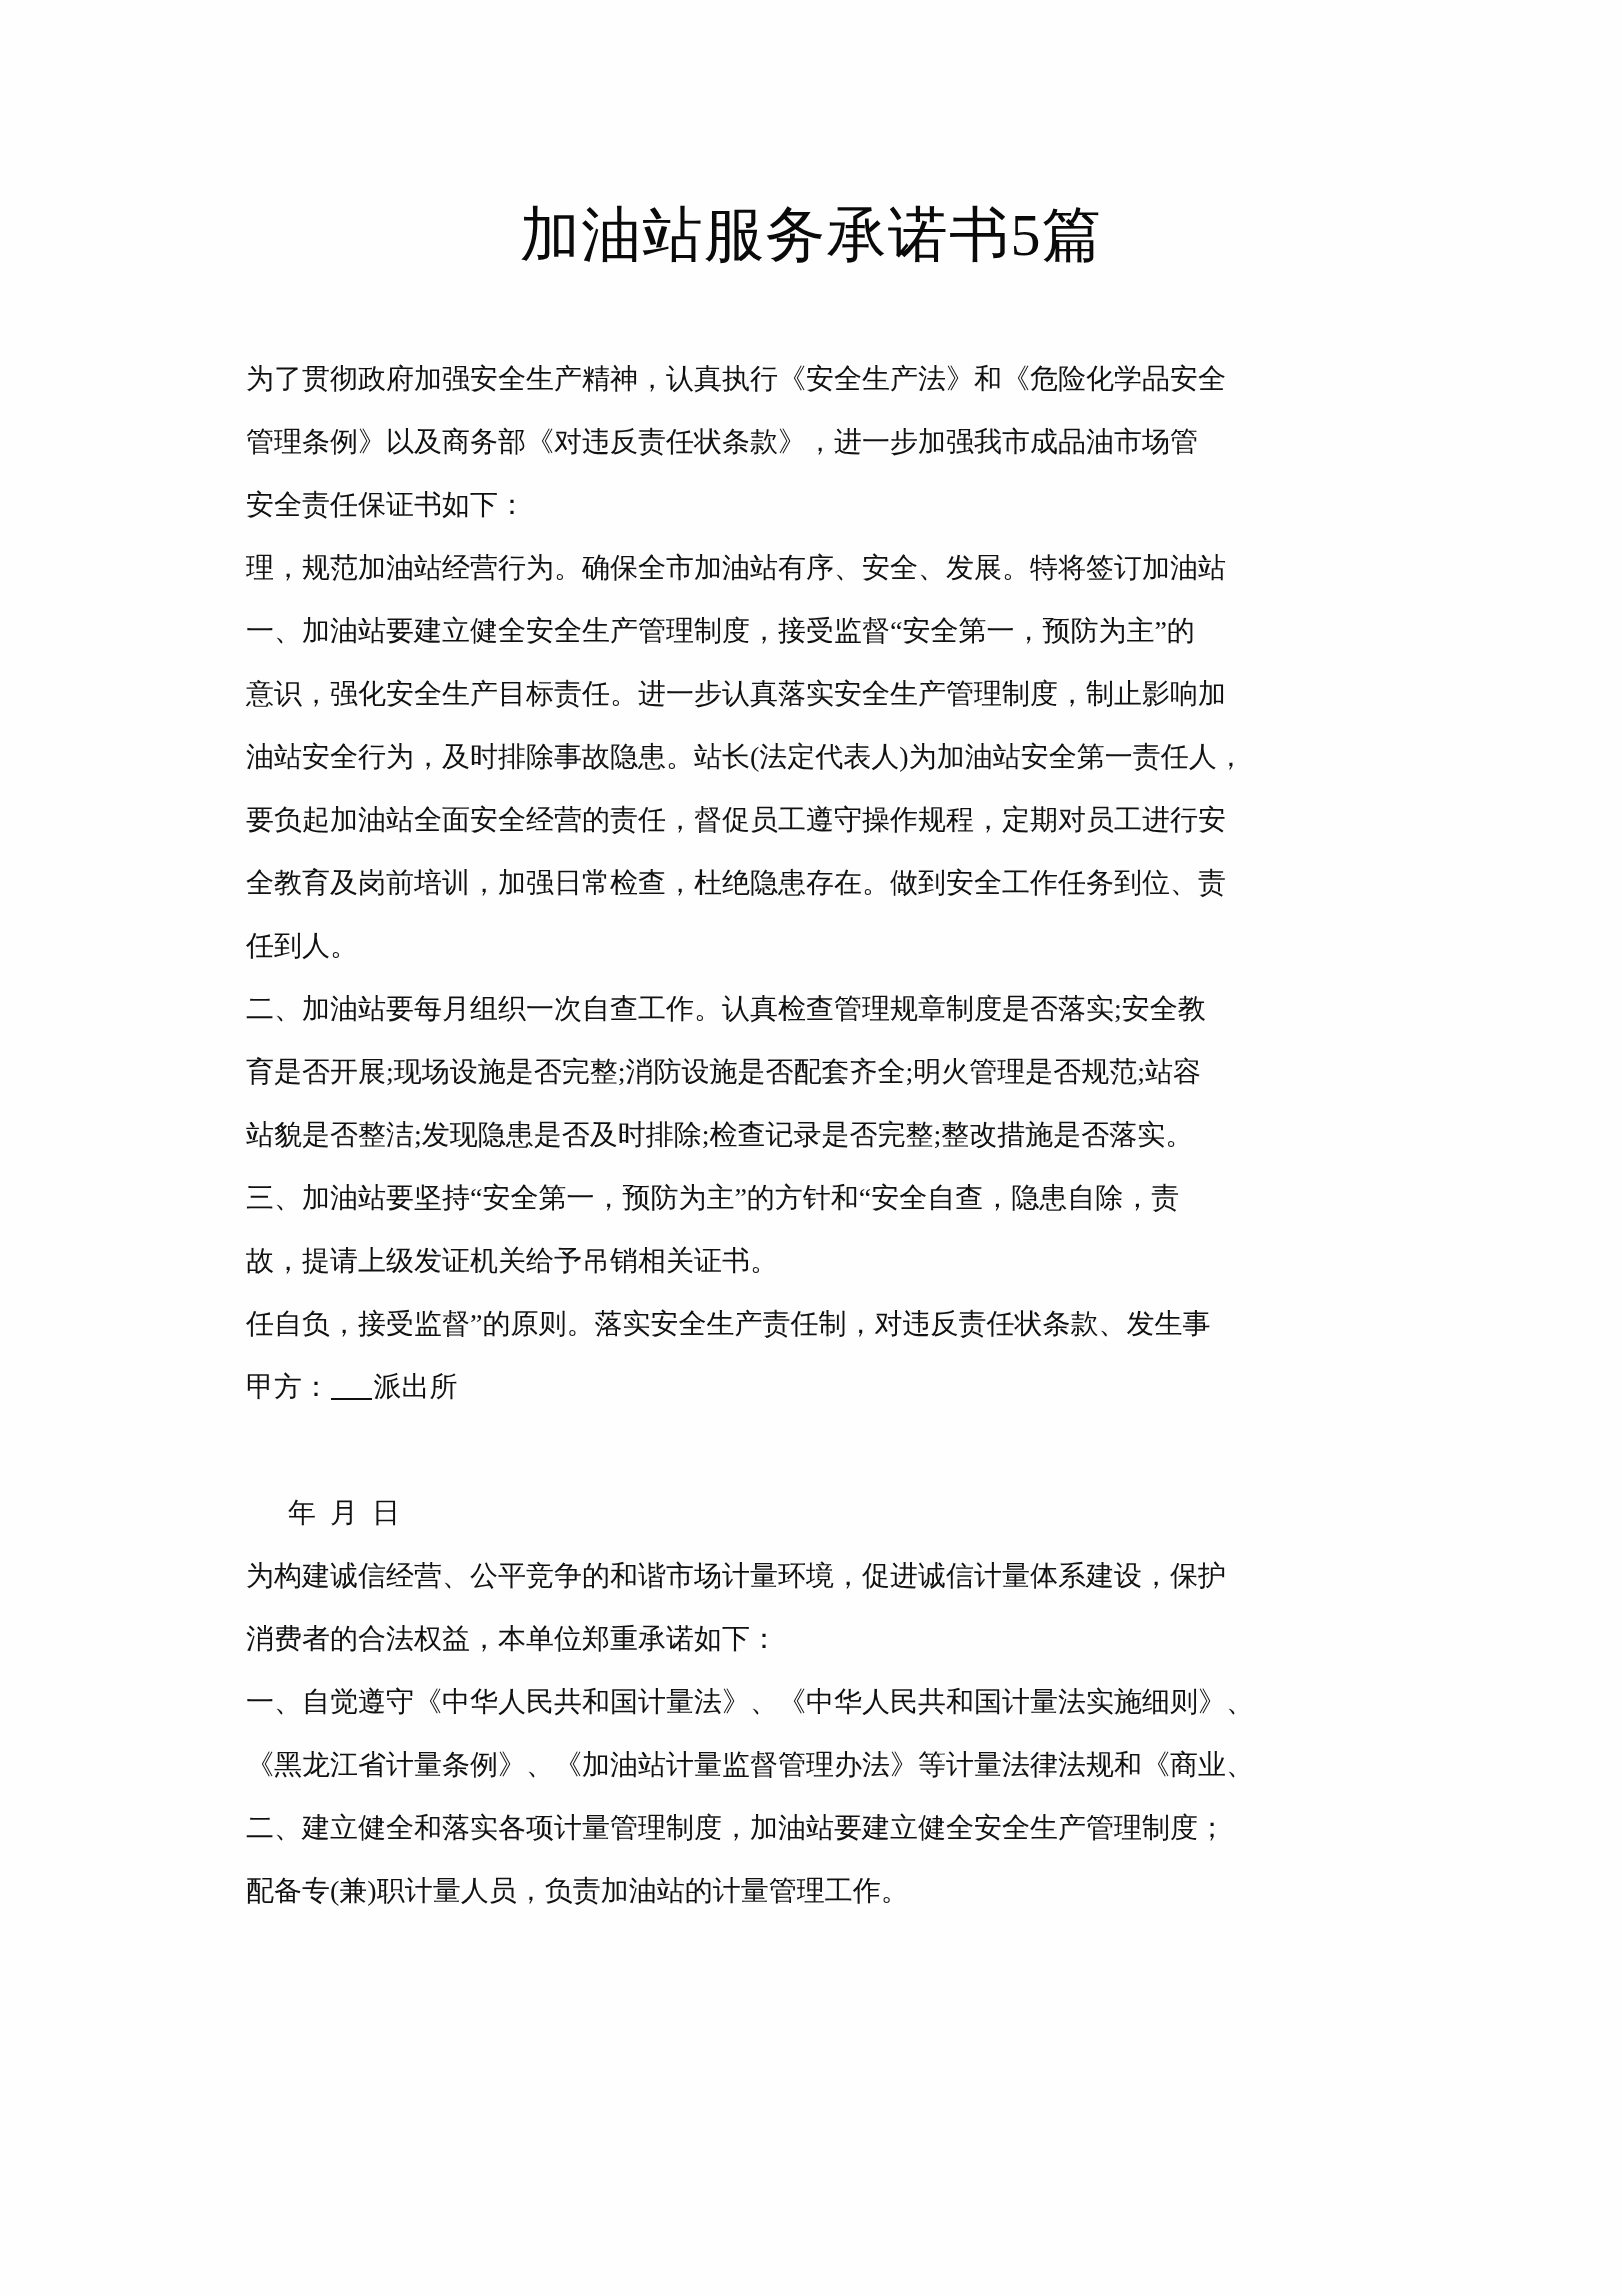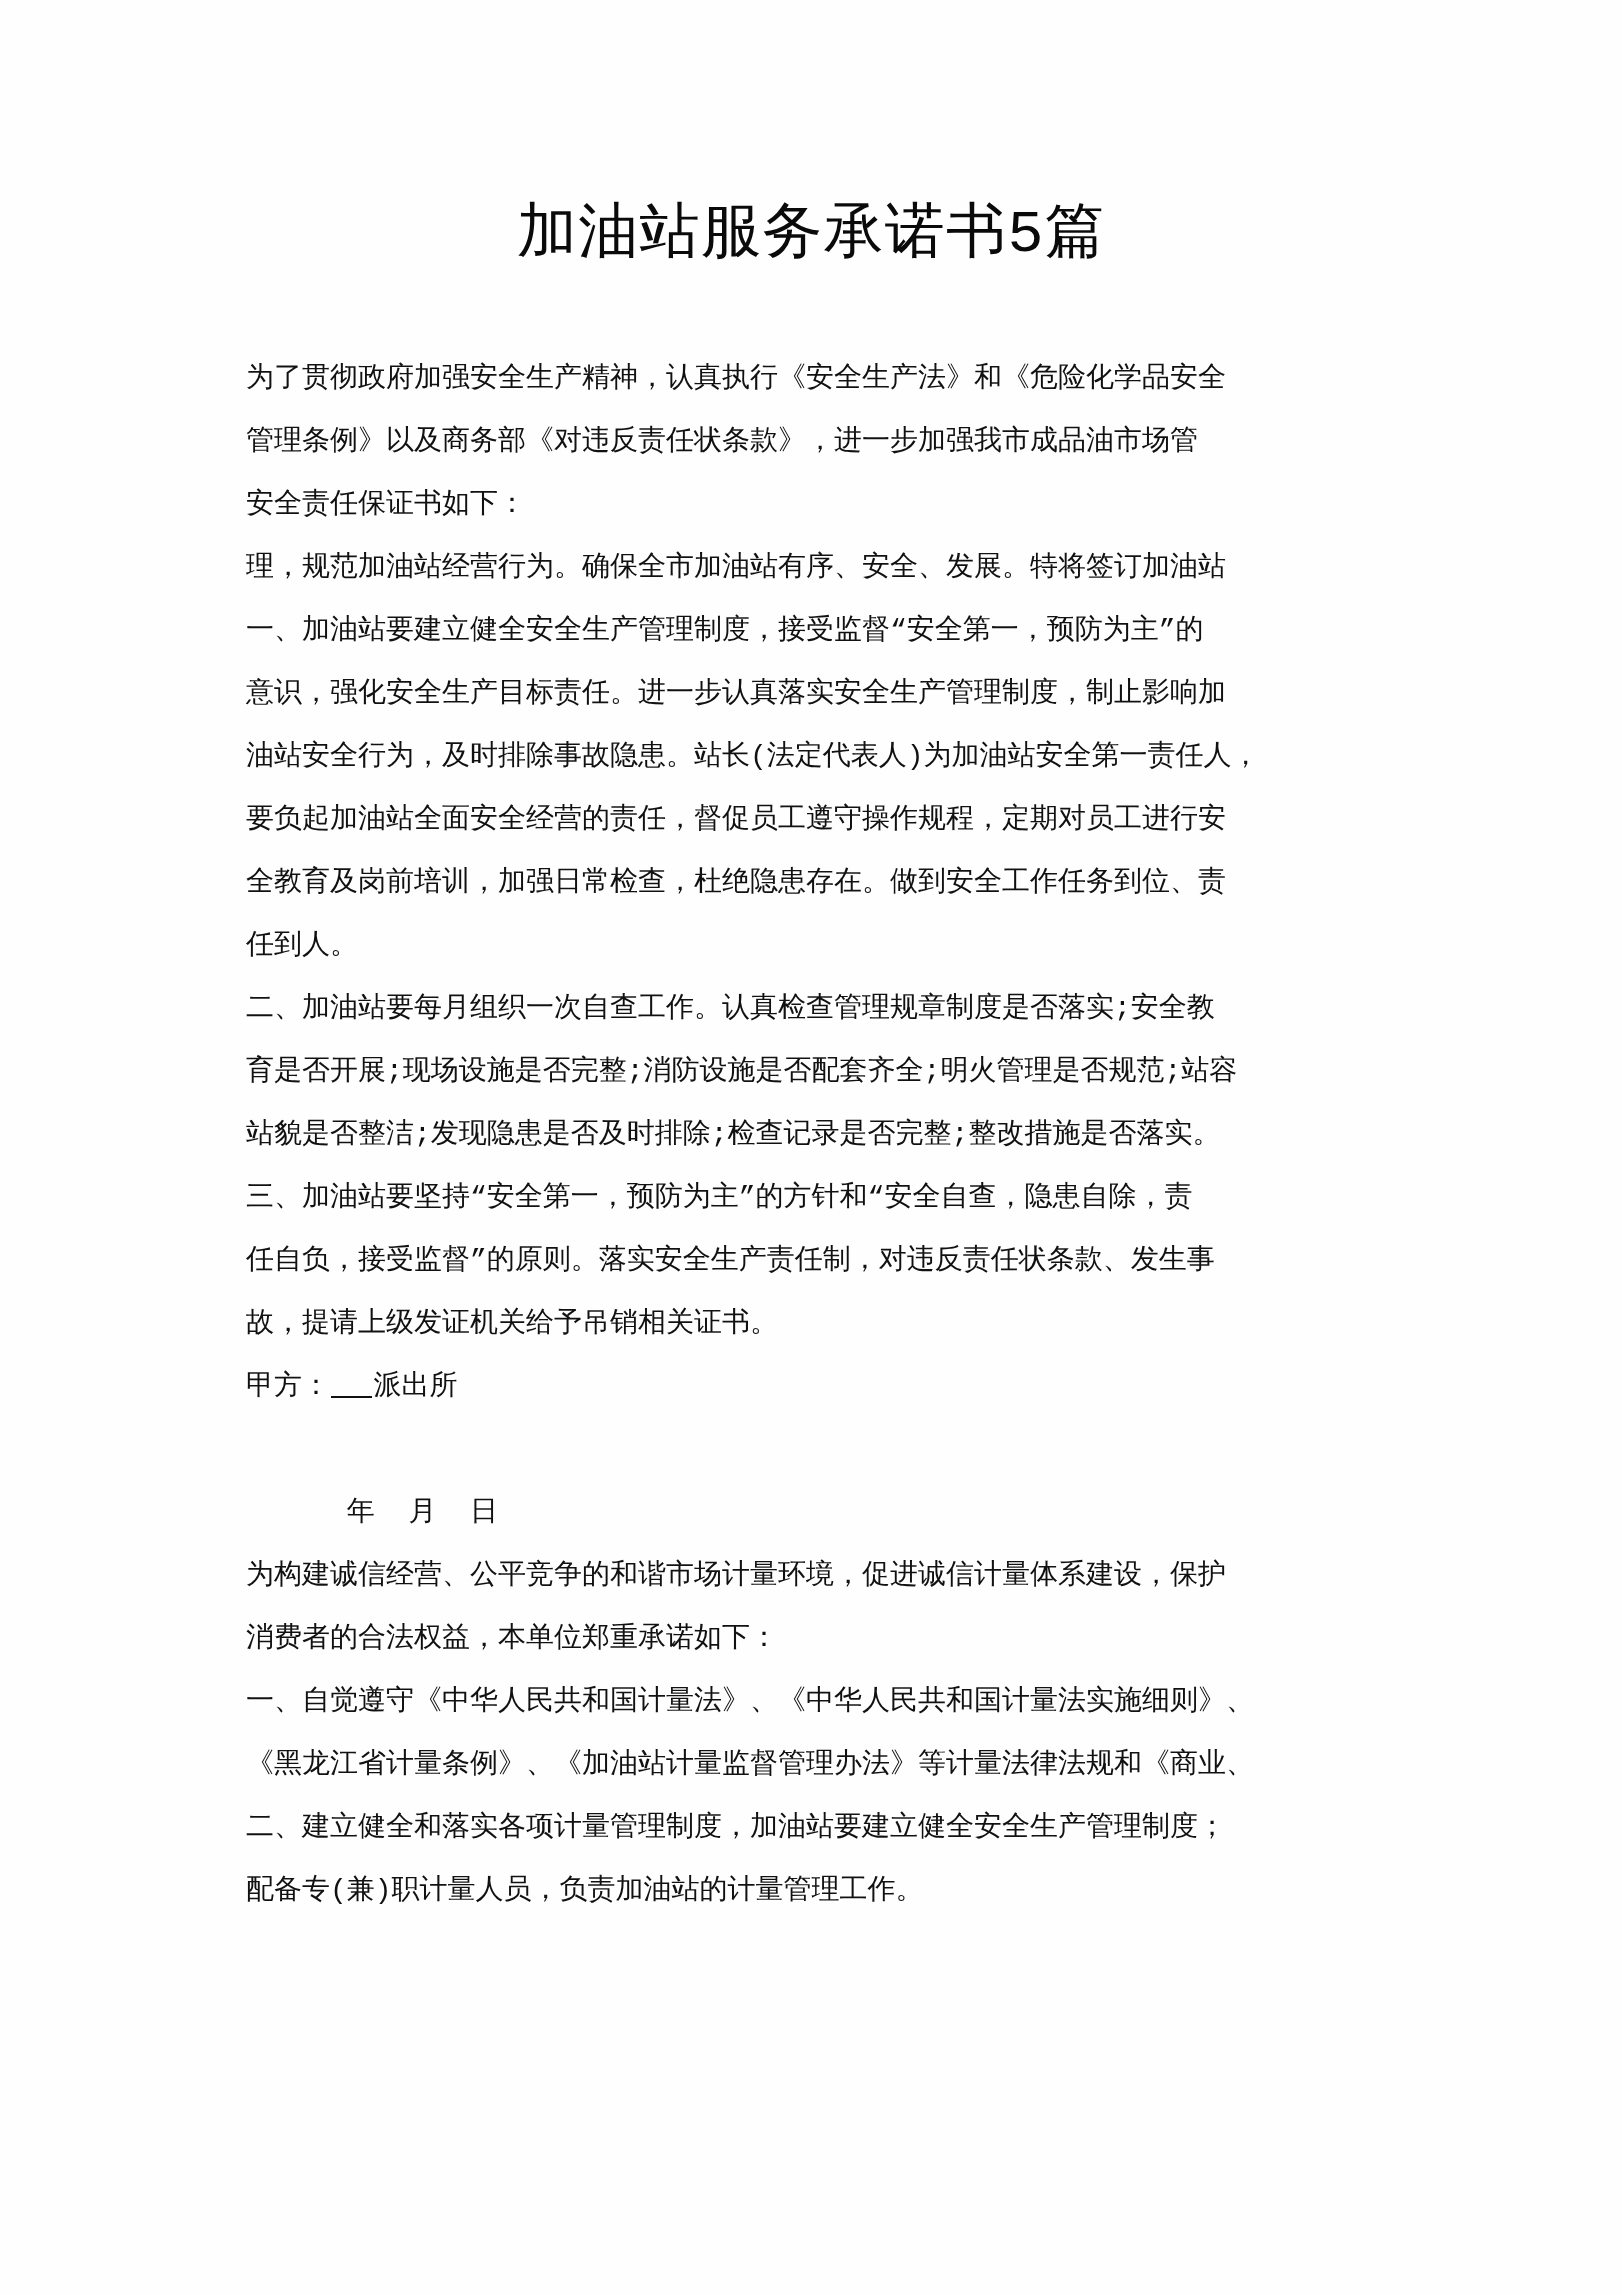--- a/index.html
+++ b/index.html
@@ -1,20 +1,20 @@
 <!DOCTYPE html>
 <html style="font-size:10.5px"><head>
 <meta charset="utf-8">
 <style>
   html, body { margin: 0; padding: 0; background: #ffffff; }
   body { width: 1623px; height: 2295px; position: relative; overflow: hidden; }
   .page {
     position: absolute; left: 0; top: 0; width: 1623px; height: 2295px;
     background: #fefefe;
-    font-family: Liberation Mono, monospace;
+    font-family: Liberation Serif, serif;
     color: #111111;
   }
   .title {
     position: absolute; left: 0; top: 196px; width: 1623px;
     text-align: center;
     font-size: 60px; line-height: 79px;
     letter-spacing: 1.3px;
     color: #0a0a0a;
   }
   .body {
@@ -54,22 +54,22 @@
     </div>
 
     <div>
       <div class="line">二、加油站要每月组织一次自查工作。认真检查管理规章制度是否落实;安全教</div>
       <div class="line">育是否开展;现场设施是否完整;消防设施是否配套齐全;明火管理是否规范;站容</div>
       <div class="line">站貌是否整洁;发现隐患是否及时排除;检查记录是否完整;整改措施是否落实。</div>
     </div>
 
     <div>
       <div class="line">三、加油站要坚持“安全第一，预防为主”的方针和“安全自查，隐患自除，责</div>
+      <div class="line">故，提请上级发证机关给予吊销相关证书。</div>
       <div class="line">任自负，接受监督”的原则。落实安全生产责任制，对违反责任状条款、发生事</div>
-      <div class="line">故，提请上级发证机关给予吊销相关证书。</div>
     </div>
 
     <div class="line">
       <span>甲方：</span><span class="blank"></span><span>派出所</span>
     </div>
     <div class="line" style="white-space: pre;">
       <span>年  月  日</span>
     </div>
 
     <div class="gap"></div>

